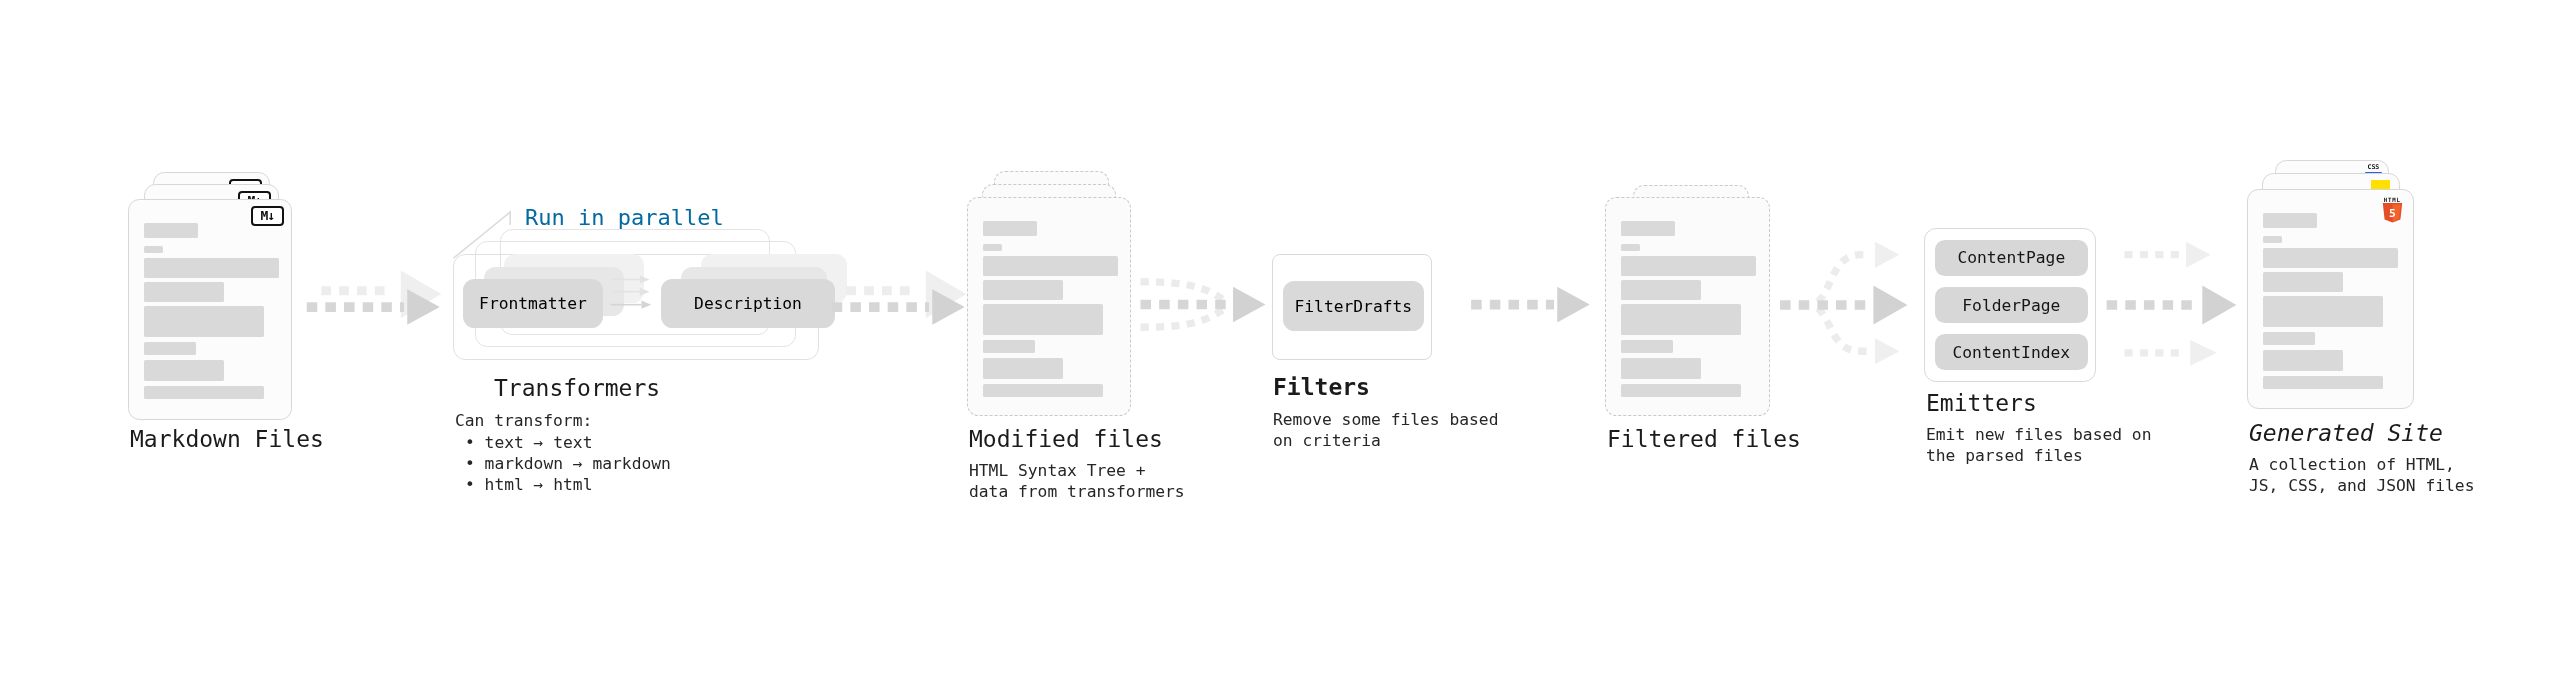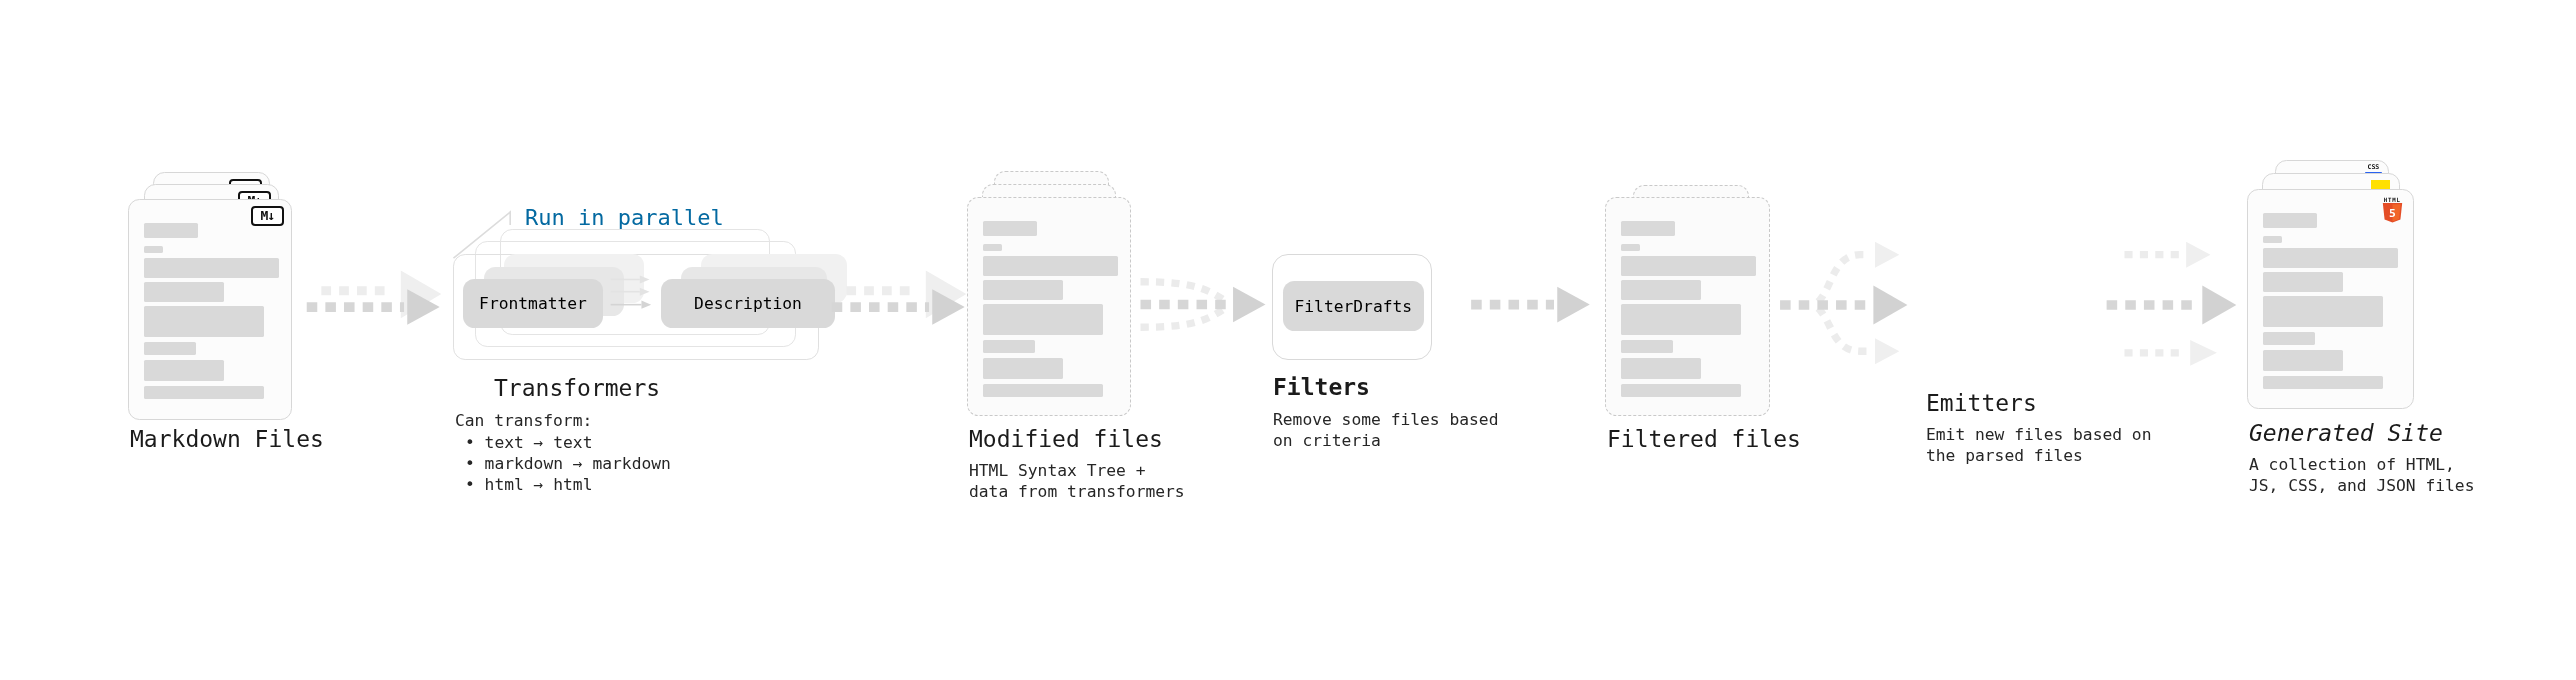--- a/index.html
+++ b/index.html
@@ -22,21 +22,21 @@
   .annotation{position:absolute;font-size:22px;color:#0369a1;white-space:nowrap;}
   
   .t-box{position:absolute;border:1.6px solid #e4e4e4;border-radius:12.2px;background:transparent;box-sizing:border-box;}
   .pill{position:absolute;border-radius:11.4px;background:#d9d9d9;color:#000000;font-size:16.3px;
     display:flex;align-items:center;justify-content:center;white-space:nowrap;}
   .pill.ghost1{background:#e7e7e7;}
   .pill.ghost2{background:#f1f1f1;}
   
   .em-pill{position:absolute;left:9.8px;width:153px;height:36px;border-radius:9.8px;background:#d7d7d7;
     color:#161616;font-size:16.3px;display:flex;align-items:center;justify-content:center;}
-  .panel{position:absolute;background:#ffffff;border:1.6px solid #d9d9d9;border-radius:16px;box-sizing:border-box;}
+  .panel{position:absolute;background:#ffffff;border:1.6px solid #d9d9d9;border-radius:8px;box-sizing:border-box;}
   
   .css-badge{position:absolute;top:3.3px;right:6.5px;width:16.3px;text-align:center;}
   .css-badge .css-txt{font-size:6.5px;font-weight:bold;color:#111;line-height:6.5px;}
   .css-badge .css-bar{height:3.3px;background:#2962f0;margin-top:0.8px;border-radius:0.8px;}
   .js-badge{position:absolute;top:5.7px;right:9px;width:18.7px;height:10.6px;background:#ffe000;}
   .html5-badge{position:absolute;top:6.5px;right:9.8px;width:22px;text-align:center;}
   .html5-badge .html-txt{font-size:5.7px;font-weight:bold;color:#111;line-height:6.5px;letter-spacing:0.8px;}
   svg{display:block;}
 </style>
 </head>
@@ -158,20 +158,25 @@
 
   <svg class="abs" style="left:1776px;top:240px;" width="142" height="130" viewBox="0 0 175 160">
     <path d="M 52,76 C 70,58 70,18 104,18 L 116,18" fill="none" stroke="#ececec" stroke-width="9" stroke-dasharray="10 9"></path>
     <polygon points="122,2 152,18 122,34" fill="#efefef"></polygon>
     <path d="M 52,84 C 70,102 70,137 104,137 L 116,137" fill="none" stroke="#ececec" stroke-width="9" stroke-dasharray="10 9"></path>
     <polygon points="122,121 152,137 122,153" fill="#efefef"></polygon>
     <line x1="5" y1="80" x2="115" y2="80" stroke="#d6d6d6" stroke-width="12" stroke-dasharray="13 10"></line>
     <polygon points="120,56 162,80 120,104" fill="#d2d2d2"></polygon>
   </svg>
 
+  <div class="panel" style="left:1924px;top:228px;width:172px;height:154px;border-radius:12.2px;">
+    <div class="em-pill" style="top:10.6px;">ContentPage</div>
+    <div class="em-pill" style="top:58px;">FolderPage</div>
+    <div class="em-pill" style="top:105px;">ContentIndex</div>
+  </div>
   <div class="stage-label" style="left:1926px;top:390px;">Emitters</div>
   <div class="stage-desc" style="left:1926px;top:424px;">Emit new files based on
 the parsed files</div>
 
   <svg class="abs" style="left:2105px;top:240px;" width="146" height="130" viewBox="0 0 180 160">
     <line x1="24" y1="18" x2="92" y2="18" stroke="#ececec" stroke-width="9" stroke-dasharray="10 9"></line>
     <polygon points="100,2 130,18 100,34" fill="#efefef"></polygon>
     <line x1="2" y1="80" x2="112" y2="80" stroke="#d6d6d6" stroke-width="12" stroke-dasharray="13 10"></line>
     <polygon points="120,56 162,80 120,104" fill="#d2d2d2"></polygon>
     <line x1="24" y1="139" x2="98" y2="139" stroke="#ececec" stroke-width="9" stroke-dasharray="10 9"></line>

